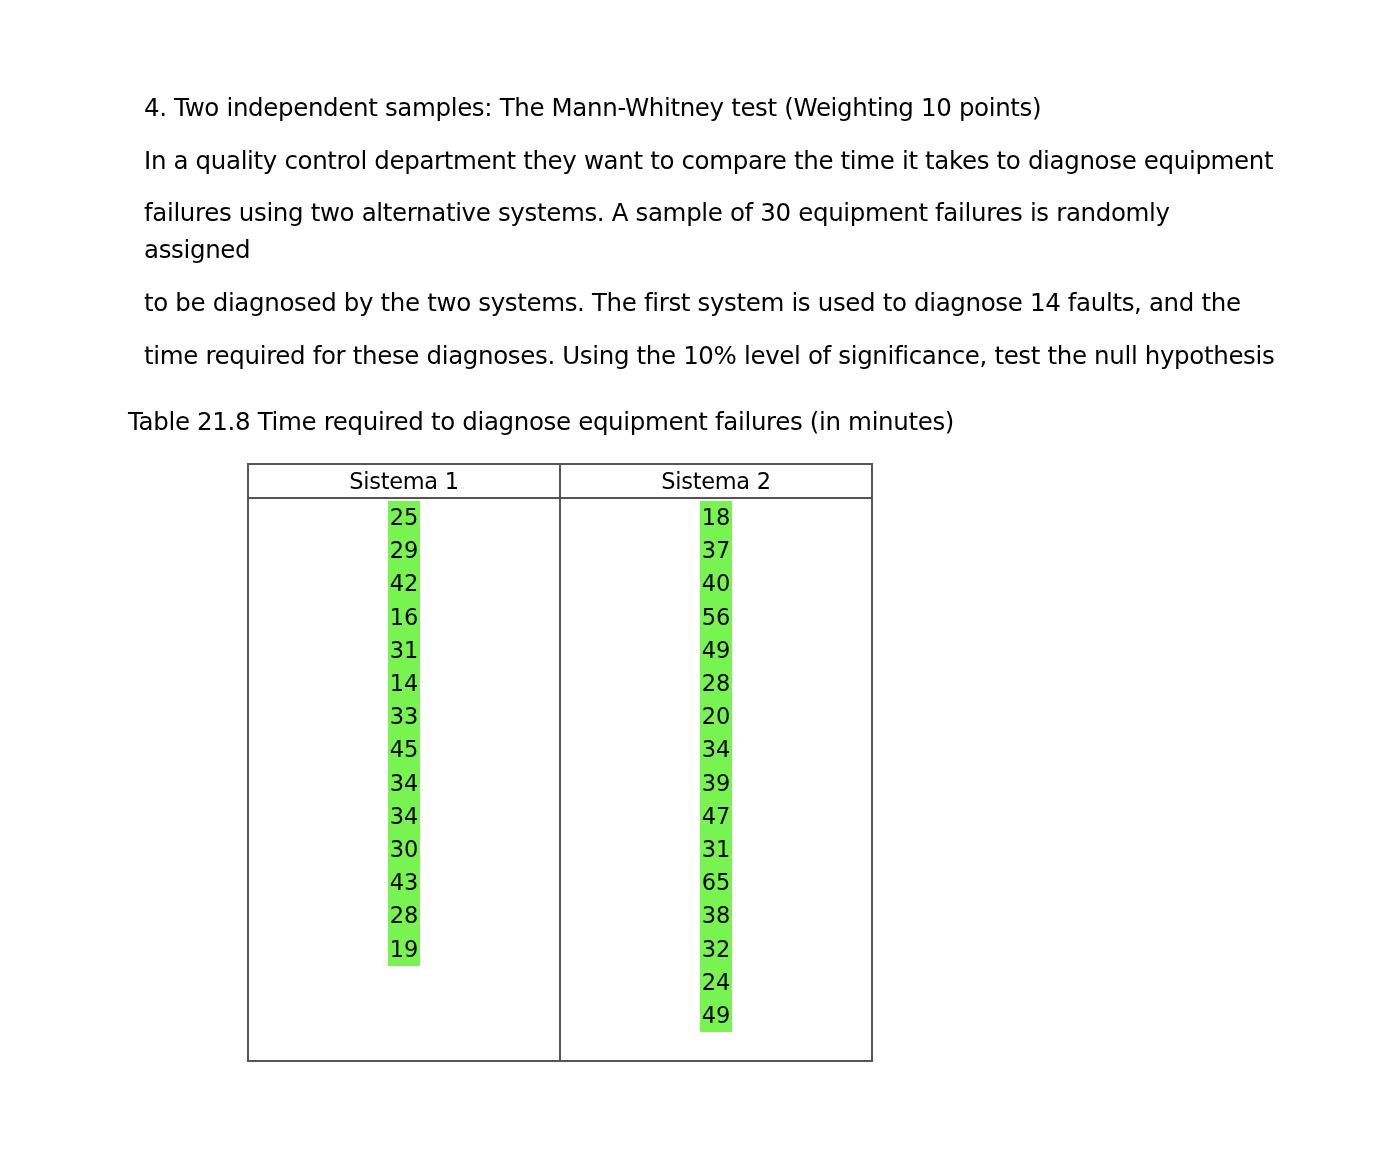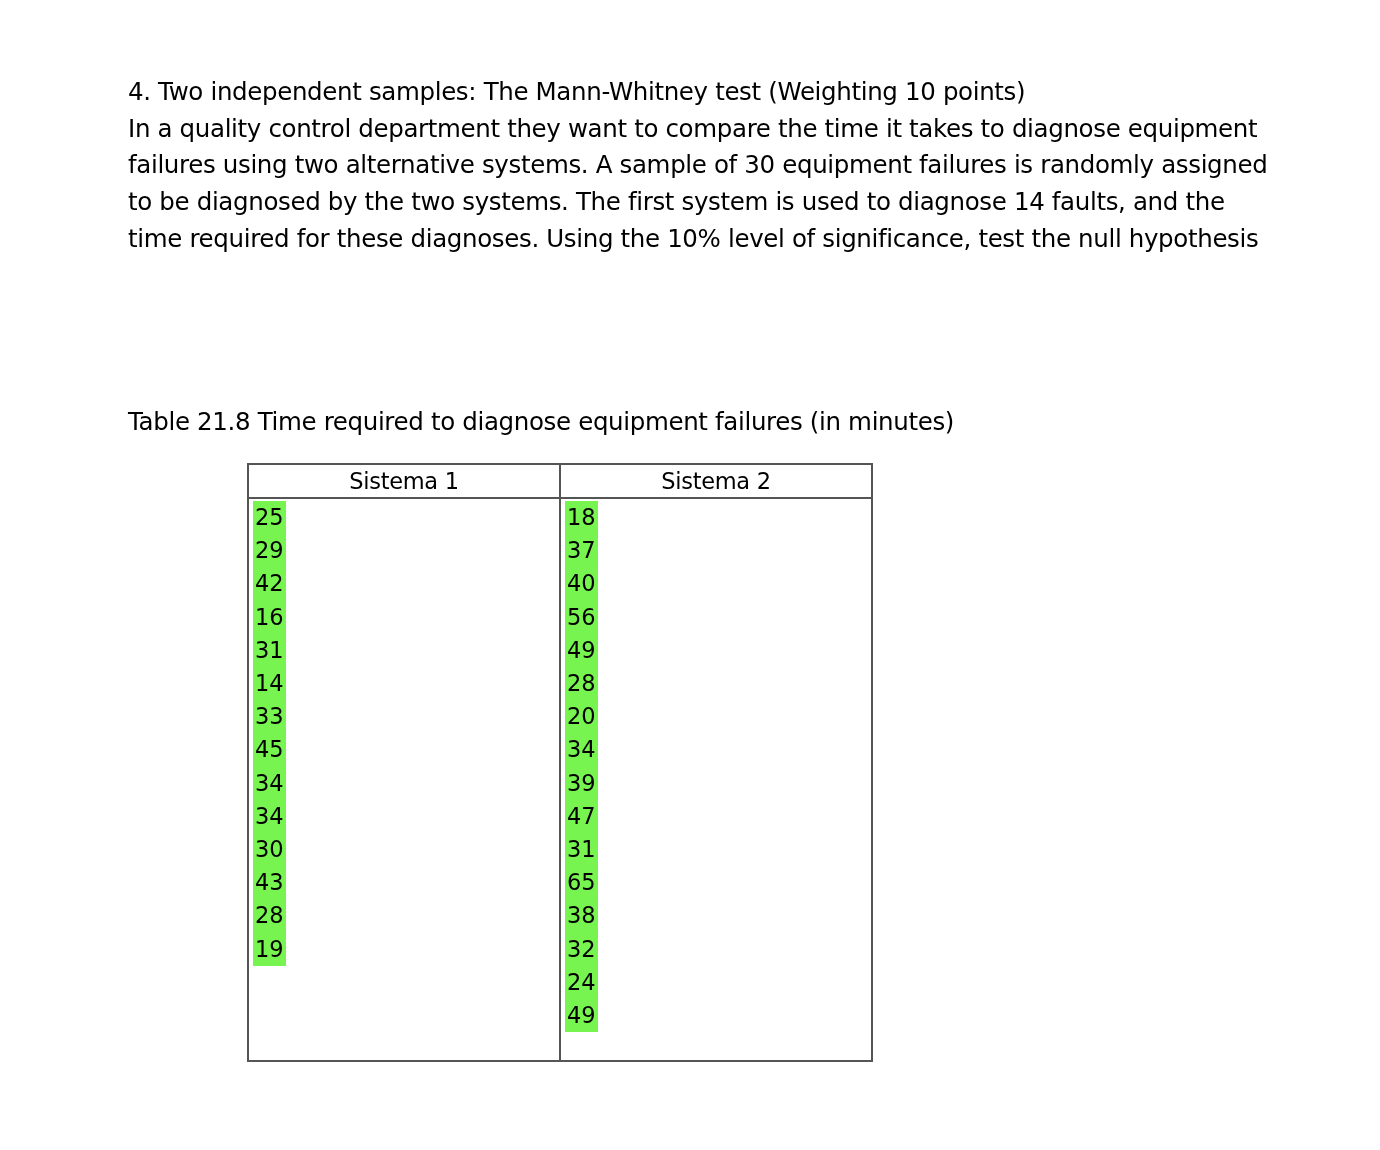--- a/index.html
+++ b/index.html
@@ -1,23 +1,23 @@
 <!DOCTYPE html>
 <html><head>
 <meta charset="utf-8">
 <style>
   html, body { margin:0; padding:0; background:#ffffff; }
   body { width:1380px; height:1150px; position:relative; font-family:"DejaVu Sans","Liberation Sans",sans-serif; color:#000; }
   .para { position:absolute; left:128px; top:74px; width:1170px; font-size:24.5px; line-height:36.7px; letter-spacing:-0.35px; }
-  .para p { margin:0; }
+  .para p { margin:16px; }
   .caption { position:absolute; left:128px; top:404px; font-size:24.5px; letter-spacing:-0.35px; line-height:36px;text-align:center; }
   table.data { position:absolute; left:247px; top:463px; width:626px; height:599px; border-collapse:collapse; }
   table.data th, table.data td { border:2px solid #555; }
   table.data th { height:32px; font-weight:normal; font-size:22.5px; letter-spacing:-0.3px; text-align:center; padding:0; }
-  table.data td { vertical-align:top; padding:4px; padding-top:2px; width:50%; }
+  table.data td { vertical-align:top; text-align:center; padding:4px; padding-top:2px; width:50%; }
   .cell { display:inline-block; background:#77f44f; font-size:22.5px; line-height:33.2px; padding:0 2px; }
 </style>
 </head>
 <body>
 
 <div class="para">
   <p>4. Two independent samples: The Mann-Whitney test (Weighting 10 points)</p>
   <p>In a quality control department they want to compare the time it takes to diagnose equipment</p>
   <p>failures using two alternative systems. A sample of 30 equipment failures is randomly assigned</p>
   <p>to be diagnosed by the two systems. The first system is used to diagnose 14 faults, and the</p>

